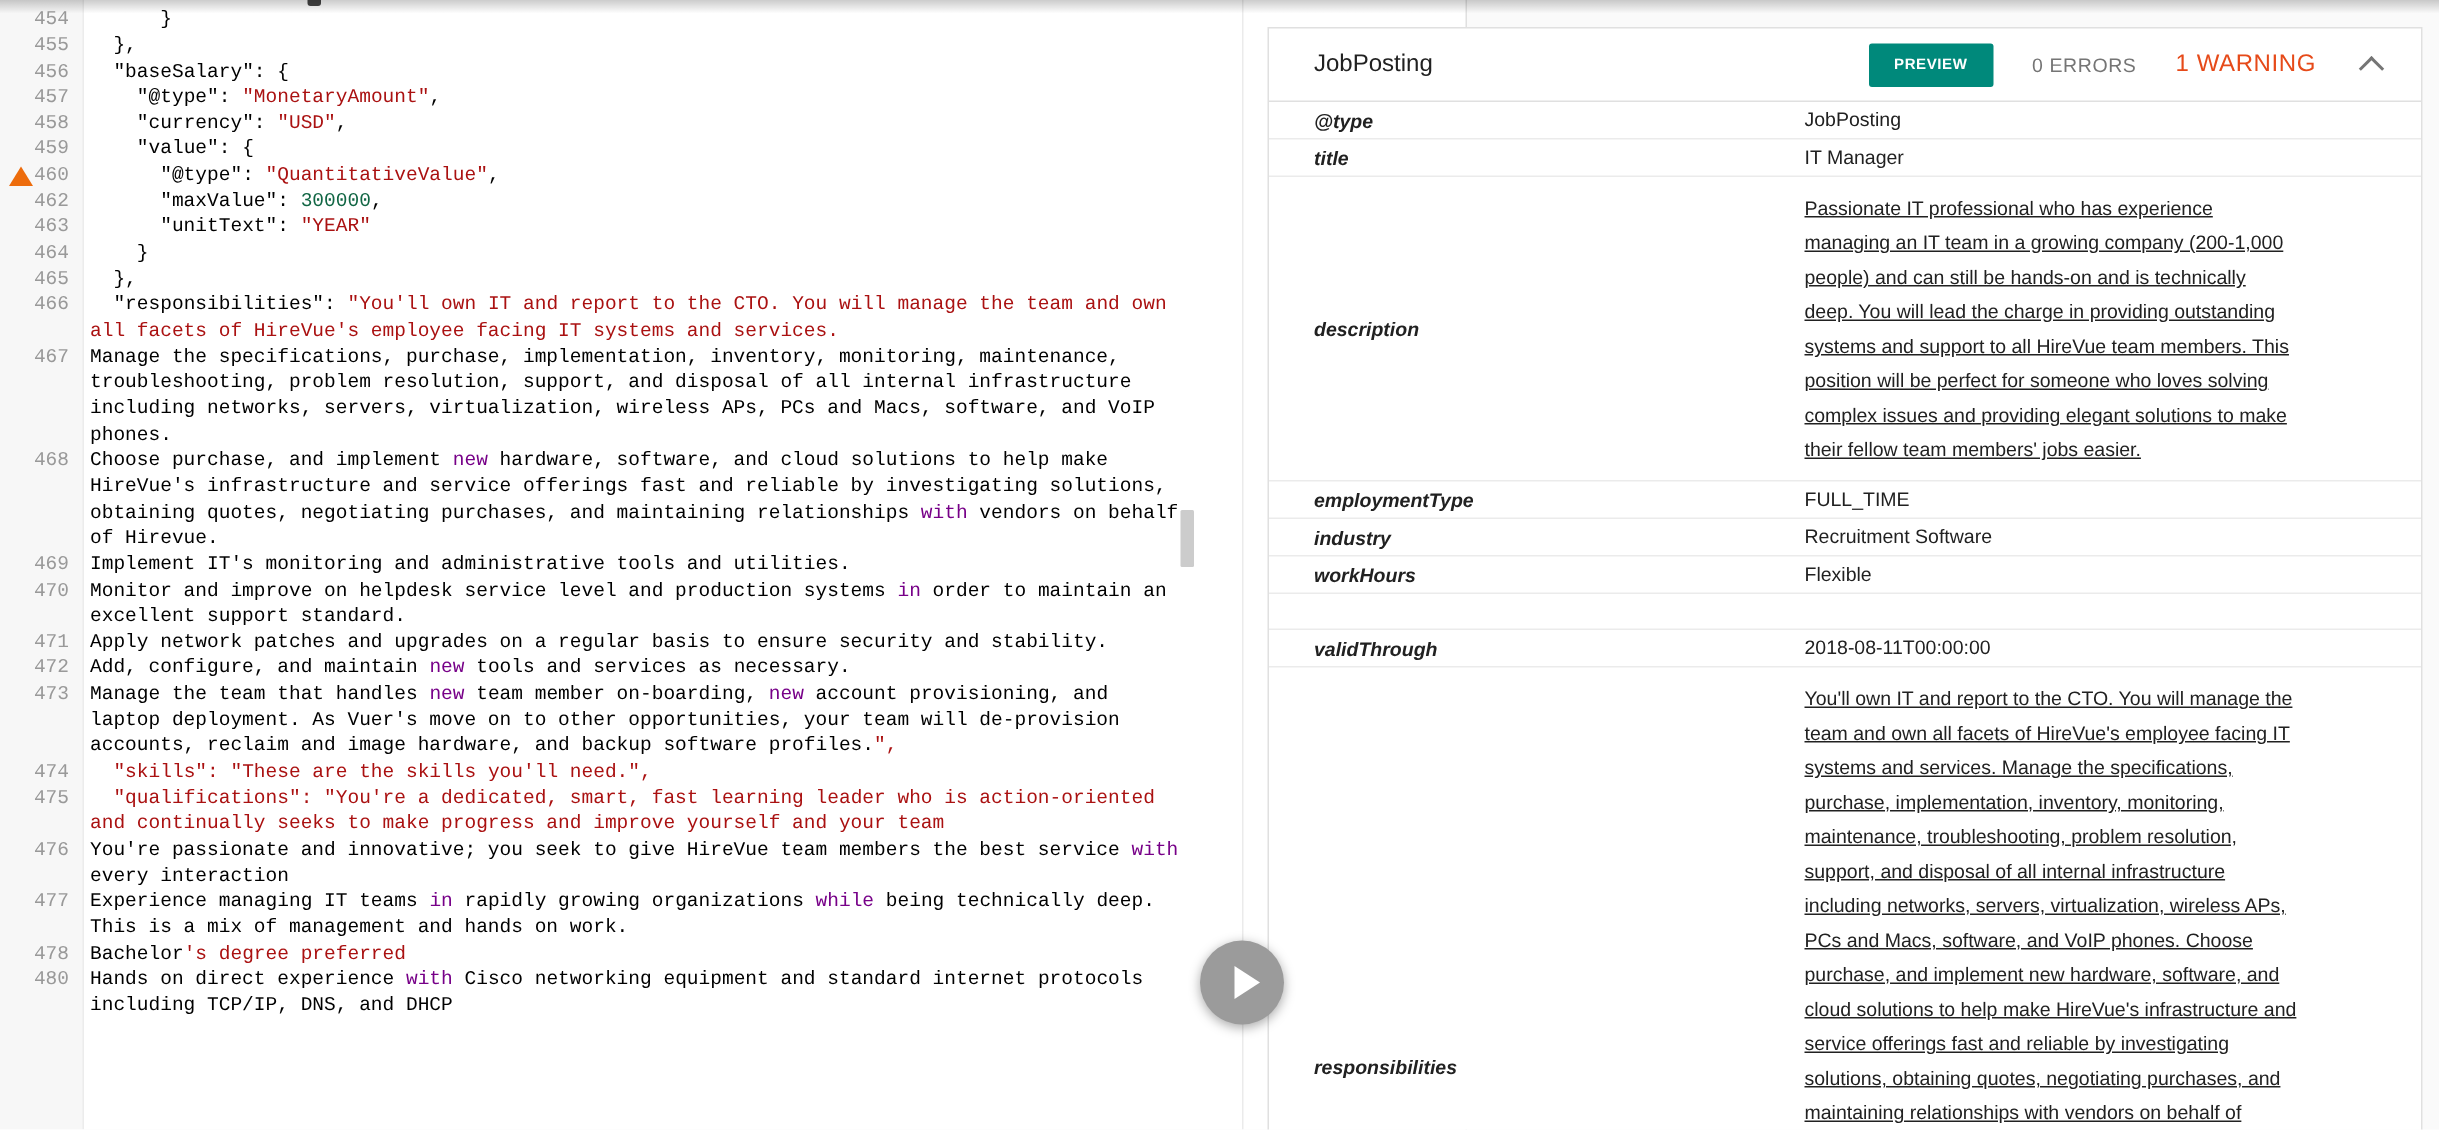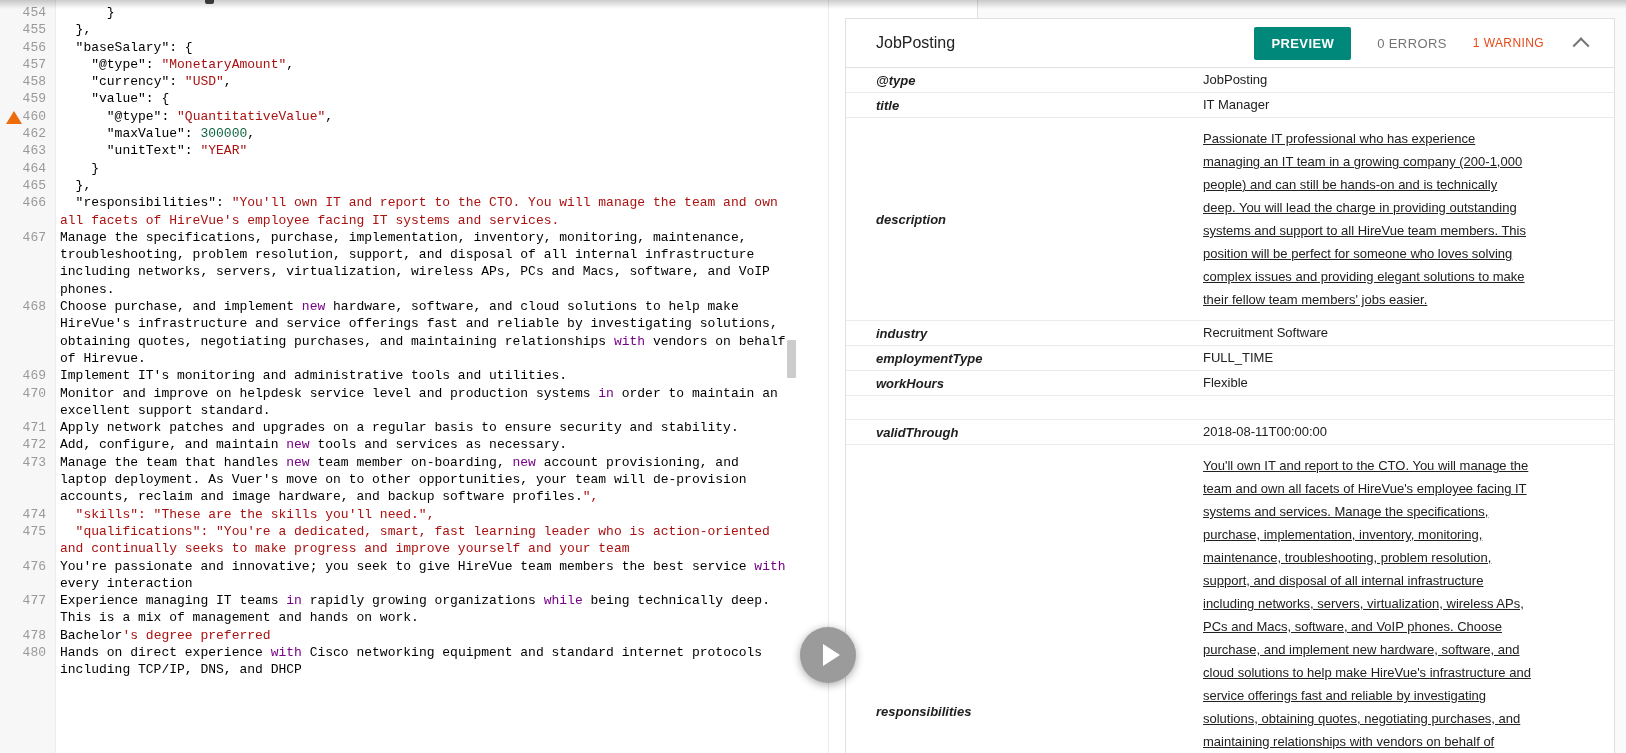--- a/index.html
+++ b/index.html
@@ -36,24 +36,24 @@
        display:flex;align-items:center;justify-content:center;}
   .play-tri{width:0;height:0;border-top:11px solid transparent;border-bottom:11px solid transparent;
        border-left:17px solid #fff;margin-left:6px;}
   
   .card{position:absolute;left:845px;top:18px;width:770px;min-height:1150px;background:#fff;
        border:1px solid #e0e0e0;box-sizing:border-box;}
   .card-header{height:48px;display:flex;align-items:center;padding:0 22px 0 30px;
        border-bottom:1px solid #e0e0e0;}
   .card-title{font-size:16px;color:#212121;}
   .header-right{margin-left:auto;display:flex;align-items:center;gap:26px;}
-  .preview-btn{background:#00897b;color:#fff;font-weight:bold;font-size:13px;letter-spacing:.4px;
+  .preview-btn{background:#00897b;color:#fff;font-weight:bold;font-size:10px;letter-spacing:.4px;
        padding:9px 17px;border:none;border-radius:2px;cursor:pointer;font-family:inherit;}
   .errors-count{color:#757575;font-size:13px;letter-spacing:.4px;}
-  .warning-count{color:#e64a19;font-size:12px;letter-spacing:.4px;}
+  .warning-count{color:#e64a19;font-size:16px;letter-spacing:.4px;}
   .chevron-box{width:22px;height:22px;display:flex;align-items:center;justify-content:center;cursor:pointer;}
   .chevron-up{width:10px;height:10px;border-left:2px solid #757575;border-top:2px solid #757575;
        transform:rotate(45deg) translate(2px,2px);}
   .tbl-row{display:flex;align-items:center;border-bottom:1px solid #ebebeb;
        padding:4px 24px 4px 30px;box-sizing:border-box;min-height:24px;}
   .tbl-label{flex:0 0 327px;font-weight:bold;font-size:13px;color:#212121;font-style:italic;}
   .tbl-value{flex:0 0 330px;max-width:330px;font-size:13px;color:#212121;line-height:16px;}
   .row-multi .tbl-value{line-height:23px;padding:5px 0;text-decoration:underline;}
   .row-clip{height:534px;overflow:hidden;align-items:stretch;}
   .row-clip .tbl-label{display:flex;align-items:center;}
@@ -195,26 +195,26 @@
       </div>
       <div class="tbl-row">
         <div class="tbl-label">title</div>
         <div class="tbl-value">IT Manager</div>
       </div>
       <div class="tbl-row row-multi">
         <div class="tbl-label">description</div>
         <div class="tbl-value">Passionate IT professional who has experience managing an IT team in a growing company (200-1,000 people) and can still be hands-on and is technically deep. You will lead the charge in providing outstanding systems and support to all HireVue team members. This position will be perfect for someone who loves solving complex issues and providing elegant solutions to make their fellow team members' jobs easier.</div>
       </div>
       <div class="tbl-row">
+        <div class="tbl-label">employmentType</div>
+        <div class="tbl-value">FULL_TIME</div>
+      </div>
+      <div class="tbl-row">
         <div class="tbl-label">industry</div>
         <div class="tbl-value">Recruitment Software</div>
-      </div>
-      <div class="tbl-row">
-        <div class="tbl-label">employmentType</div>
-        <div class="tbl-value">FULL_TIME</div>
       </div>
       <div class="tbl-row">
         <div class="tbl-label">workHours</div>
         <div class="tbl-value">Flexible</div>
       </div>
       <div class="tbl-row">
       </div>
       <div class="tbl-row">
         <div class="tbl-label">validThrough</div>
         <div class="tbl-value">2018-08-11T00:00:00</div>

